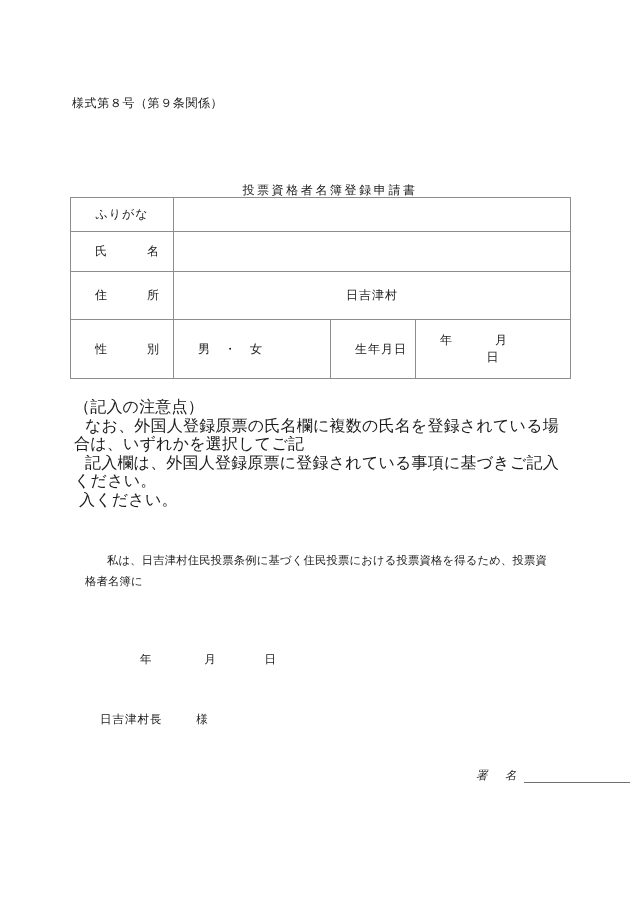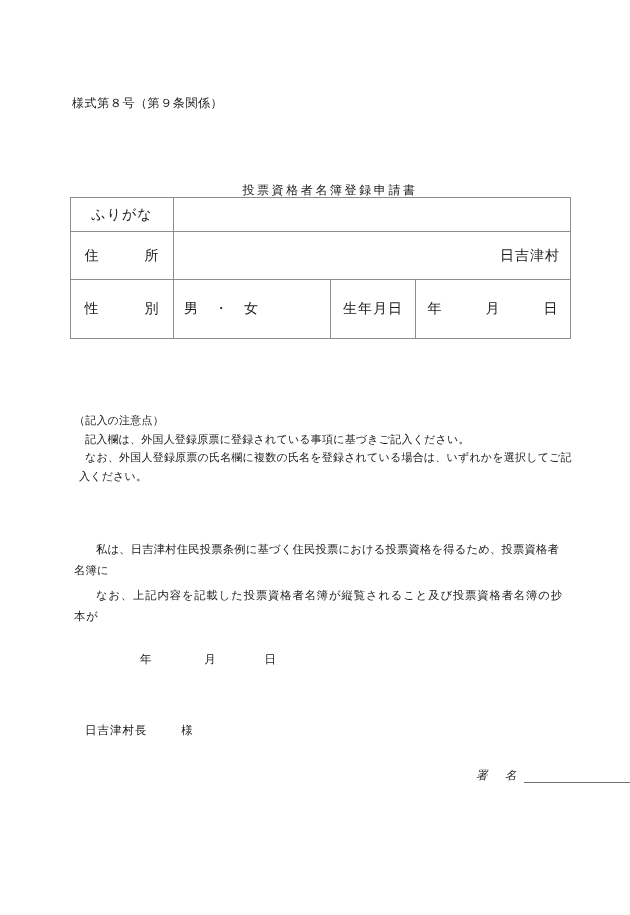--- a/index.html
+++ b/index.html
@@ -49,102 +49,101 @@
   .form-table {
     position: absolute;
     left: 70px;
     top: 197px;
     width: 500px;
     border-collapse: collapse;
     table-layout: fixed;
   }
   .form-table td {
     border: 1px solid #8d8d8d;
-    font-size: 14px;
-    padding: 0 10px;
+    font-size: 12px;
+    padding: 0 24px;
     vertical-align: middle;
   }
   .lbl {
     text-align: center;
     letter-spacing: 1px;
     white-space: nowrap;
   }
   .cell-furigana {
     height: 33px;
     border-bottom: 1px dotted #9a9a9a !important;
   }
   .cell-furigana-val {
     border-bottom: 1px dotted #9a9a9a !important;
   }
   .cell-name { height: 39px; }
   .cell-addr { height: 47px; }
   .cell-sex  { height: 58px; }
   .val {
-    text-align: right;
+    text-align: center;
     letter-spacing: 1px;
   }
   .val-center {
     letter-spacing: 1px;
   }
   .ymd-cell {
     text-align: center;
     letter-spacing: 1px;
   }
   .ymd-cell span { display: inline-block; }
   .ymd-gap { width: 34px; }
 
   
   .notes {
     position: absolute;
     left: 74px;
-    top: 411px;
+    top: 398px;
     width: 498px;
-    font-size: 11px;
+    font-size: 16px;
     line-height: 18.5px;
     letter-spacing: 0.2px;
   }
   .notes .n-head { text-indent: 0; }
   .notes .n-line { text-indent: 11px; }
   .notes .n-cont { text-indent: -8px; padding-left: 13px; }
 
   
   .statement {
     position: absolute;
     left: 70px;
     top: 535px;
     width: 502px;
     font-size: 11.3px;
     line-height: 21px;
     letter-spacing: 0.2px;
   }
-  .statement p { margin: 4px; font-family: Liberation Serif, serif; }
+  .statement p { margin: 15px; font-family: Liberation Serif, serif; }
   .statement .s-first { text-indent: 22px; }
   .statement .s-sparse { letter-spacing: 0.9px; }
 
   
   .date-line {
     position: absolute;
     left: 140px;
     top: 652px;
     font-size: 11.5px;
     letter-spacing: 1px;
     white-space: nowrap;
   }
   .date-line .gap-a { display: inline-block; width: 44px; }
   .date-line .gap-b { display: inline-block; width: 40px; }
 
   
   .addressee {
     position: absolute;
-    left: 85px;
+    left: 100px;
     top: 712px;
     font-size: 11.5px;
     letter-spacing: 1px;
     white-space: nowrap;
-    margin-top: 11px;
   }
   .addressee .gap { display: inline-block; width: 26px; }
 
   
   .signature {
     position: absolute;
     left: 476px;
     top: 768px;
     font-size: 11.5px;
     letter-spacing: 1px;
@@ -174,20 +173,24 @@
     <colgroup>
       <col style="width:103px">
       <col style="width:157px">
       <col style="width:85px">
       <col style="width:155px">
     </colgroup>
     <tbody>
       <tr>
         <td class="lbl cell-furigana">ふりがな</td>
         <td class="val cell-furigana-val" colspan="3"></td>
+      </tr>
+      <tr>
+        <td class="lbl cell-name">氏　　　名</td>
+        <td class="val cell-name" colspan="3"></td>
       </tr>
       <tr>
         <td class="lbl cell-addr">住　　　所</td>
         <td class="val cell-addr" colspan="3">日吉津村</td>
       </tr>
       <tr>
         <td class="lbl cell-sex">性　　　別</td>
         <td class="val-center cell-sex">男　・　女</td>
         <td class="lbl cell-sex">生年月日</td>
         <td class="ymd-cell cell-sex">
@@ -196,28 +199,27 @@
           <span>月</span>
           <span class="ymd-gap"></span>
           <span>日</span>
         </td>
       </tr>
     </tbody>
   </table>
 
   <div class="notes">
     <div class="n-head">（記入の注意点）</div>
+    <div class="n-line">なお、外国人登録原票の氏名欄に複数の氏名を登録されている場合は、いずれかを選択してご記</div>
     <div class="n-line">記入欄は、外国人登録原票に登録されている事項に基づきご記入ください。</div>
-    <div class="n-line">なお、外国人登録原票の氏名欄に複数の氏名を登録されている場合は、いずれかを選択してご記</div>
     <div class="n-cont">入ください。</div>
   </div>
 
   <div class="statement">
     <p class="s-first">私は、日吉津村住民投票条例に基づく住民投票における投票資格を得るため、投票資格者名簿に</p>
-    <p class="s-first s-sparse">なお、上記内容を記載した投票資格者名簿が縦覧されること及び投票資格者名簿の抄本が</p>
   </div>
 
   <div class="date-line">
     <span>年</span>
     <span class="gap-a"></span>
     <span>月</span>
     <span class="gap-b"></span>
     <span>日</span>
   </div>
 

